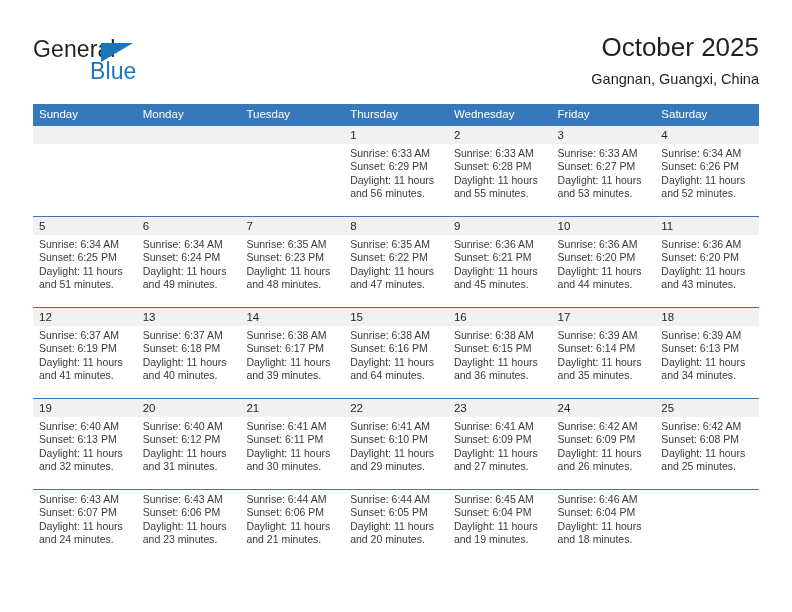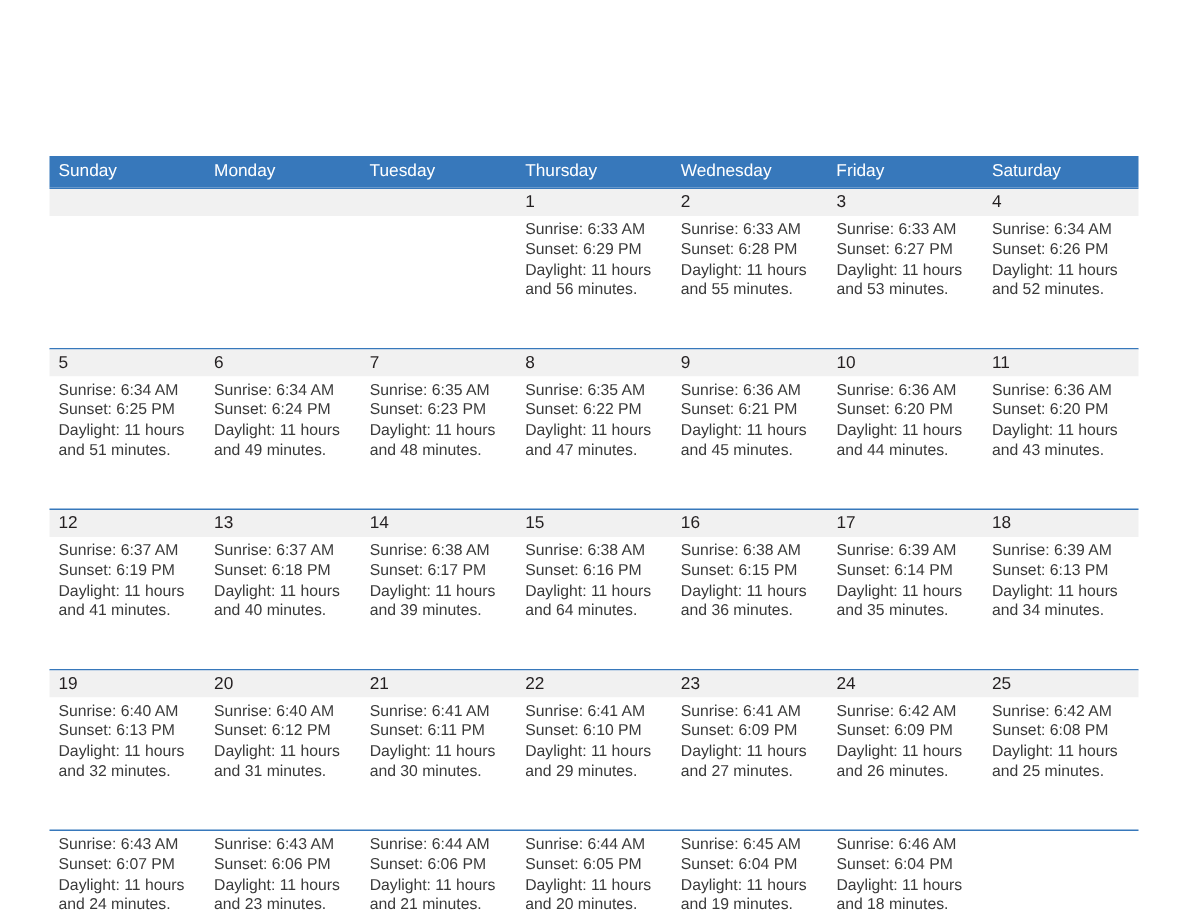--- a/index.html
+++ b/index.html
@@ -87,21 +87,20 @@
     position: absolute;
     left: 33px;
     top: 104px;
     width: 726px;
   }
   .dow-row {
     display: flex;
     width: 726px;
     height: 21px;
     background: #3778bb;
-    justify-content: flex-end;
   }
   .dow {
     flex: 1 1 0;
     color: #ffffff;
     font-size: 11.5px;
     line-height: 21px;
     padding-left: 6px;
     box-sizing: border-box;
     white-space: nowrap;
     overflow: hidden;
@@ -124,40 +123,51 @@
     flex: 1 1 0;
     font-size: 11.5px;
     color: #231f20;
     line-height: 18px;
     padding-left: 6px;
     box-sizing: border-box;
   }
   .week-body {
     display: flex;
     width: 726px;
-    height: 88px;
+    height: 72px;
     background: #ffffff;
   }
   .cell {
     flex: 1 1 0;
     box-sizing: border-box;
     padding: 3px 5px 0 6px;
   }
   .cell-line {
     font-size: 10.5px;
     line-height: 13.4px;
     color: #3a3a3a;
     white-space: nowrap;
   }
 </style>
 </head>
 <body>
 
 <div class="page">
 
+  <div class="header">
+    <div class="logo">
+      <span class="logo-general">General</span>
+      <span class="logo-tri"></span>
+      <span class="logo-blue">Blue</span>
+    </div>
+    <div class="title-block">
+      <div class="cal-title">October 2025</div>
+      <div class="cal-subtitle">Gangnan, Guangxi, China</div>
+    </div>
+  </div>
 
   <div class="calendar">
 
     <div class="dow-row">
       <div class="dow">Sunday</div>
       <div class="dow">Monday</div>
       <div class="dow">Tuesday</div>
       <div class="dow">Thursday</div>
       <div class="dow">Wednesday</div>
       <div class="dow">Friday</div>

